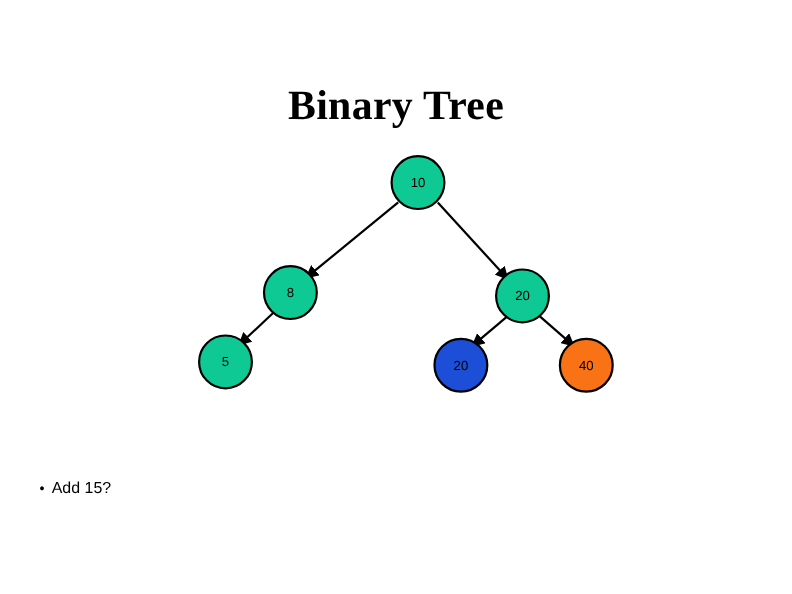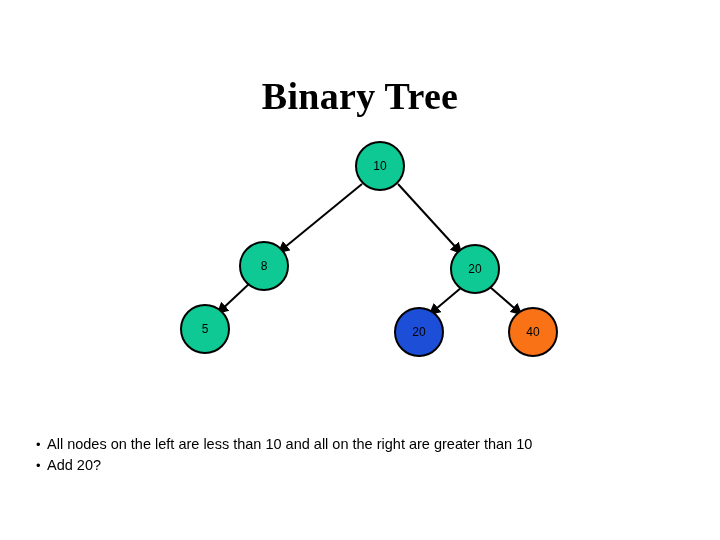--- a/index.html
+++ b/index.html
@@ -109,17 +109,16 @@
       </div>
       <div class="tree-node" style="left: 394px; top: 307px; width: 50px; height: 50px; background: #1d4ed8; border-color: rgb(0, 0, 0); color: rgb(0, 0, 0);">
         <span>20</span>
       </div>
       <div class="tree-node" style="left: 508px; top: 307px; width: 50px; height: 50px; background: #f97316; border-color: rgb(0, 0, 0); color: rgb(0, 0, 0);">
         <span>40</span>
       </div>
     </div>
 
   <div id="bullet-block">
-      <div class="bullet-line"><span class="bullet-mark">•</span><span>All nodes on the left are less than 10 and all on the right are greater than 10</span></div>
-      <div class="bullet-line"><span class="bullet-mark">•</span><span>Add 20?</span></div>
+      <div class="bullet-line"><span class="bullet-mark">•</span><span>Add 15?</span></div>
     </div>
 
 </div>
 
 </body></html>

